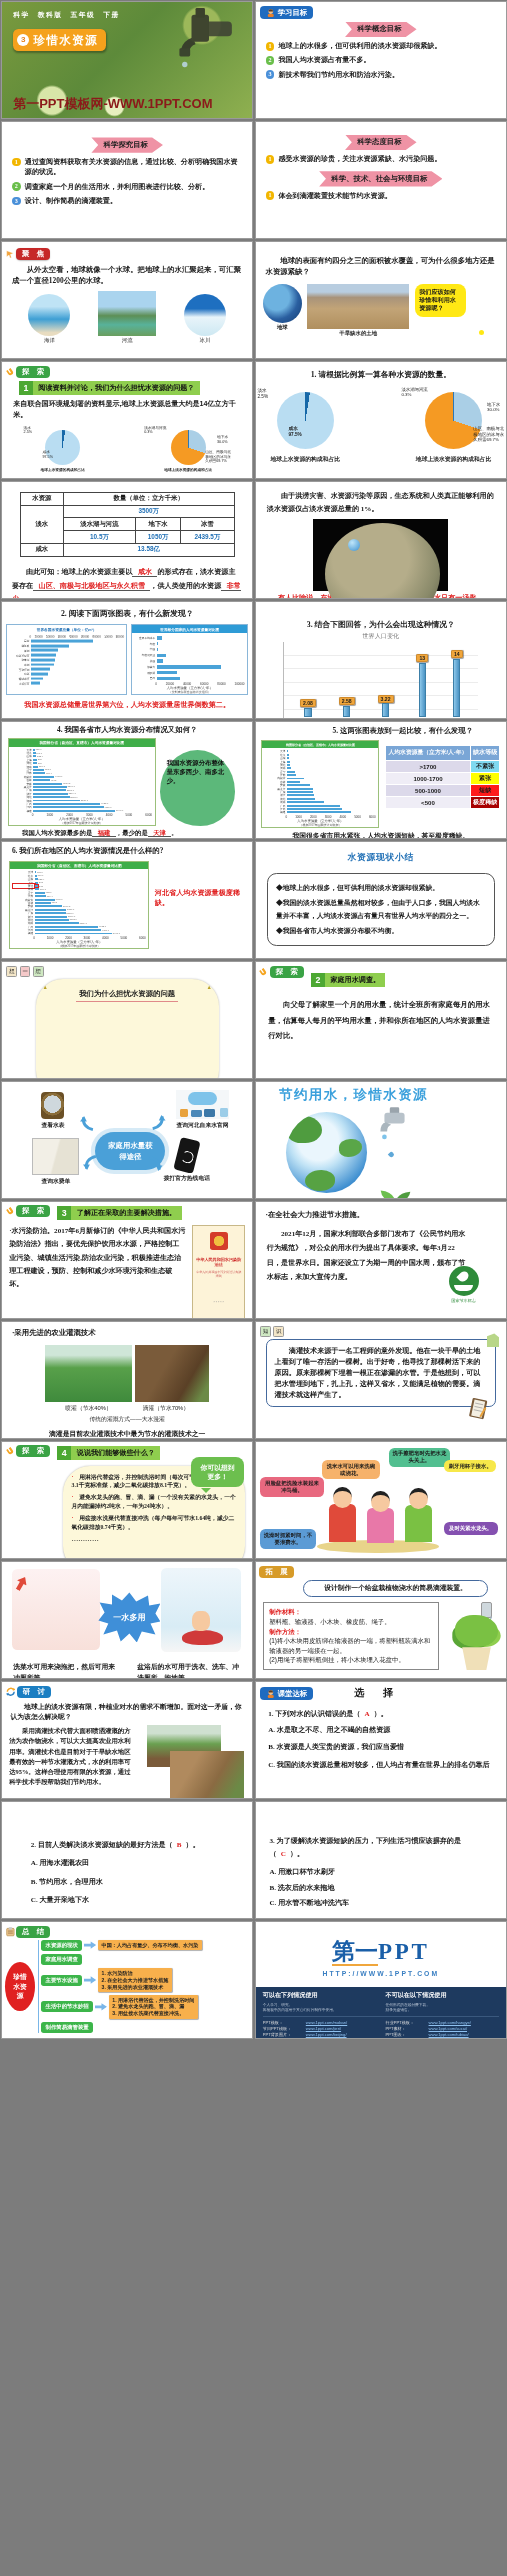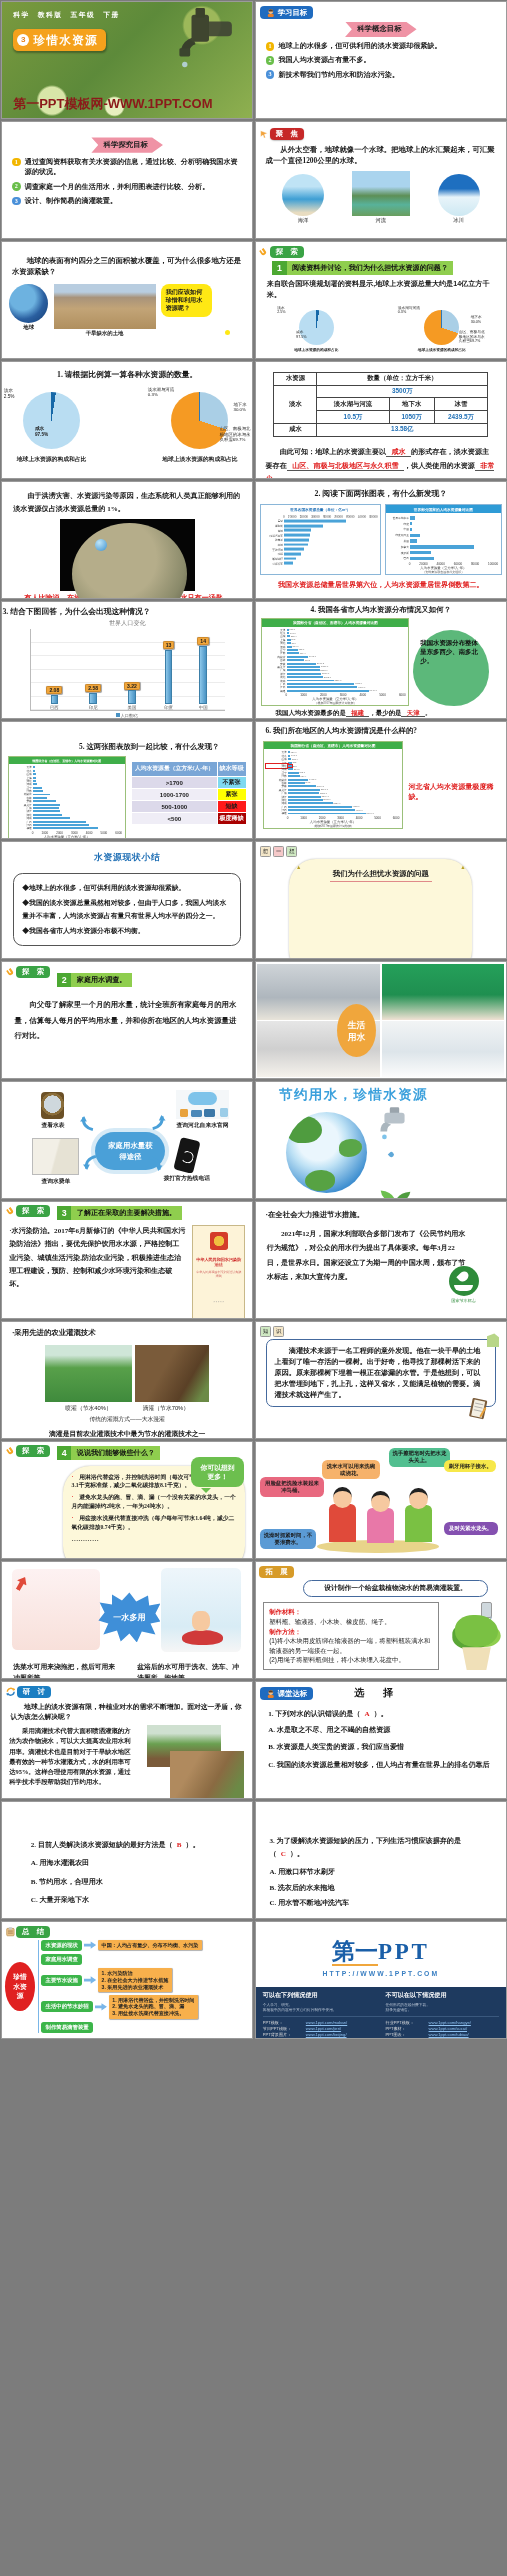--- a/index.html
+++ b/index.html
@@ -129,20 +129,32 @@
     <div class="obj-item">
         <span class="numball nb-g">2</span>
         <span>调查家庭一个月的生活用水，并利用图表进行比较、分析。</span>
       </div>
     <div class="obj-item">
         <span class="numball nb-b">3</span>
         <span>设计、制作简易的滴灌装置。</span>
       </div>
   </div>
 
+  <div class="slide">
+    <div style="text-align:center;margin-top:12.2px;"><span class="parrow">科学态度目标</span></div>
+    <div class="obj-item">
+        <span class="numball nb-y">1</span>
+        <span>感受水资源的珍贵，关注水资源紧缺、水污染问题。</span>
+      </div>
+    <div style="text-align:center;margin-top:6.8px;"><span class="parrow">科学、技术、社会与环境目标</span></div>
+    <div class="obj-item">
+        <span class="numball nb-y">1</span>
+        <span>体会到滴灌装置技术能节约水资源。</span>
+      </div>
+  </div>
 
   <div class="slide">
     <div style="margin:5.4px 0 0 4.1px;display:flex;align-items:center;gap:1.4px;">
       <svg width="8.1" height="8.1" viewBox="0 0 12 12">
           <polygon points="1,1 11,5 6.5,6.5 8,11 6,12 4.5,7.5 1,10" fill="#f2a33c" stroke="#fff" stroke-width="0.6"></polygon>
         </svg>
       <span class="pill red">
           <span>聚　焦</span>
         </span>
     </div>
@@ -376,21 +388,21 @@
             </div>
           </div>
         <div class="axnote"><span>人均水资源量</span><span>（立方米/人·年）</span></div>
         <div class="axsrc">（资料来源联合国教科文组织）</div>
       </div>
     </div>
     <div class="kai" style="color:#e02020;font-weight:bold;font-size:7.1px;text-align:center;margin-top:5.4px;">我国水资源总储量居世界第六位，人均水资源量居世界倒数第二。</div>
   </div>
 
   <div class="slide">
-    <div style="text-align:left;font-size:7.8px;font-weight:bold;font-family:'Liberation Serif',serif;margin-top:4px;">3. 结合下图回答，为什么会出现这种情况？</div>
+    <div style="text-align:center;font-size:7.8px;font-weight:bold;font-family:'Liberation Serif',serif;margin-top:17px;">3. 结合下图回答，为什么会出现这种情况？</div>
     <div style="text-align:center;font-size:6.1px;color:#777;margin-top:1.4px;">世界人口变化</div>
     <div style="width:78%;margin:1.4px auto 0;">
       <div class="vplot" style="height:81px;">
           <div class="vgroup">
             <div class="vtag">2.08</div>
             <div class="vbar" style="height: 8.7px;"></div>
             <div class="vlab">巴西</div>
           </div>
           <div class="vgroup">
             <div class="vtag">2.58</div>
@@ -539,21 +551,21 @@
         <span>我国水资源分布整体呈东多西少、南多北少。</span>
       </div>
     </div>
     <p style="font-size:6.4px;font-weight:bold;font-family:'Liberation Serif',serif;margin:2px 6.8px 0;line-height:1.7;">
       <span style="text-indent:2em;display:inline-block;">我国人均水资源最多的是</span><span class="ans">福建</span><span>，最少的是</span><span class="ans">天津</span><span>。</span><br>
       <span>由此可见，我国各省市人均水资源分布</span><span class="ans">极不均衡</span><span>。</span>
     </p>
   </div>
 
   <div class="slide">
-    <div style="text-align:center;font-size:7.4px;font-weight:bold;font-family:'Liberation Serif',serif;margin-top:20px;padding-left:44px;">5. 这两张图表放到一起比较，有什么发现？</div>
+    <div style="text-align:center;font-size:7.4px;font-weight:bold;font-family:'Liberation Serif',serif;margin-top:4px;padding-left:44px;">5. 这两张图表放到一起比较，有什么发现？</div>
     <div style="display:flex;margin:4.1px 5.4px 0;gap:5.4px;align-items:flex-start;">
       <div class="chartbox" style="width:116px;border-color:#9bc07a;">
         <div class="chead green" style="font-size:3px;">我国部分省（自治区、直辖市）人均水资源量对比图</div>
         <div class="hb hb5" style="padding:1.4px 2.7px 0;">
             <div class="hrow">
               <span class="hlab">天津</span>
               <div class="hbar" style="width: 1.25653%;"></div>
             </div>
             <div class="hrow">
               <span class="hlab">北京</span>
@@ -775,21 +787,21 @@
               <span>2000</span>
               <span>3000</span>
               <span>4000</span>
               <span>5000</span>
               <span>6000</span>
             </div>
           </div>
         <div class="axnote"><span>人均水资源量</span><span>（立方米/人·年）</span></div>
         <div class="axsrc">（根据2017年国家统计局数据）</div>
       </div>
-      <div class="kai" style="color:#e02020;font-weight:bold;font-size:7.1px;margin-top:41px;">河北省人均水资源量极度稀缺。</div>
+      <div class="kai" style="color:#e02020;font-weight:bold;font-size:7.1px;margin-top:27px;">河北省人均水资源量极度稀缺。</div>
     </div>
   </div>
 
   <div class="slide">
     <div style="text-align:center;color:#1f6fb5;font-size:8.8px;font-weight:bold;margin-top:9.5px;letter-spacing:0.7px;">水资源现状小结</div>
     <div style="border:0.7px solid #555;border-radius:9.5px;margin:9.5px 10.8px;padding:5.4px 8.1px;">
       <p style="font-size:6.8px;font-weight:bold;font-family:'Liberation Serif',serif;line-height:1.8;margin:2.7px 0;">◆地球上的水很多，但可供利用的淡水资源却很紧缺。</p>
       <p style="font-size:6.8px;font-weight:bold;font-family:'Liberation Serif',serif;line-height:1.8;margin:2.7px 0;">◆我国的淡水资源总量虽然相对较多，但由于人口多，我国人均淡水量并不丰富，人均淡水资源占有量只有世界人均水平的四分之一。</p>
       <p style="font-size:6.8px;font-weight:bold;font-family:'Liberation Serif',serif;line-height:1.8;margin:2.7px 0;">◆我国各省市人均水资源分布极不均衡。</p>
     </div>
@@ -819,29 +831,20 @@
           </span>
       </span>
       <span class="gtitle" style="margin-top:6.8px;">
         <span class="gt-num">2</span>
         <span class="gt-bar">家庭用水调查。</span>
       </span>
     </div>
     <p class="kai ind" style="font-size:7.4px;font-weight:bold;margin:10.8px 12.2px;line-height:2.1;">向父母了解家里一个月的用水量，统计全班所有家庭每月的用水量，估算每人每月的平均用水量，并和你所在地区的人均水资源量进行对比。</p>
   </div>
 
-  <div class="slide" style="display:grid;grid-template-columns:1fr 1fr;grid-template-rows:1fr 1fr;gap:1.4px;padding:1.4px;">
-    <div style="background:linear-gradient(to bottom,#cfd4d8,#aeb6bd 60%,#e8e4da);"></div>
-    <div style="background:linear-gradient(to bottom,#25a05a,#1f8f50 55%,#f0e2d4);"></div>
-    <div style="background:linear-gradient(to bottom,#e6e6e6,#cfcfcf 50%,#f5f2ec);"></div>
-    <div style="background:linear-gradient(to bottom,#f2f4f5,#dde5ea 55%,#fcfcfc);"></div>
-    <div style="position:absolute;left:81px;top:42px;width:39px;height:53px;border-radius:50%;background:#f0a63c;display:flex;align-items:center;justify-content:center;text-align:center;color:#fff;font-size:8.8px;font-weight:bold;line-height:1.4;">
-      <span style="width:20.3px;">生活用水</span>
-    </div>
-  </div>
 
   <div class="slide">
     <div style="position:absolute;left:93px;top:50px;width:70px;height:38px;background:#4aa0d8;border-radius:19px;display:flex;align-items:center;justify-content:center;color:#fff;font-size:7.4px;font-weight:bold;text-align:center;line-height:1.5;box-shadow:0 0 0 4.1px rgba(90,170,220,.25);">
       <span style="width:47px;">家庭用水量获得途径</span>
     </div>
     <div style="position:absolute;left:39px;top:9.5px;text-align:center;">
       <div style="width:23px;height:27px;margin:0 auto;background:radial-gradient(circle at 50% 45%,#cfd8dd 0 46%,#8a6d3a 47% 60%,#6b5026 61%);border-radius:4.1px;"></div>
       <div style="font-size:5.8px;font-weight:bold;margin-top:2px;">查看水表</div>
     </div>
     <div style="position:absolute;right:23px;top:8.1px;text-align:center;">

